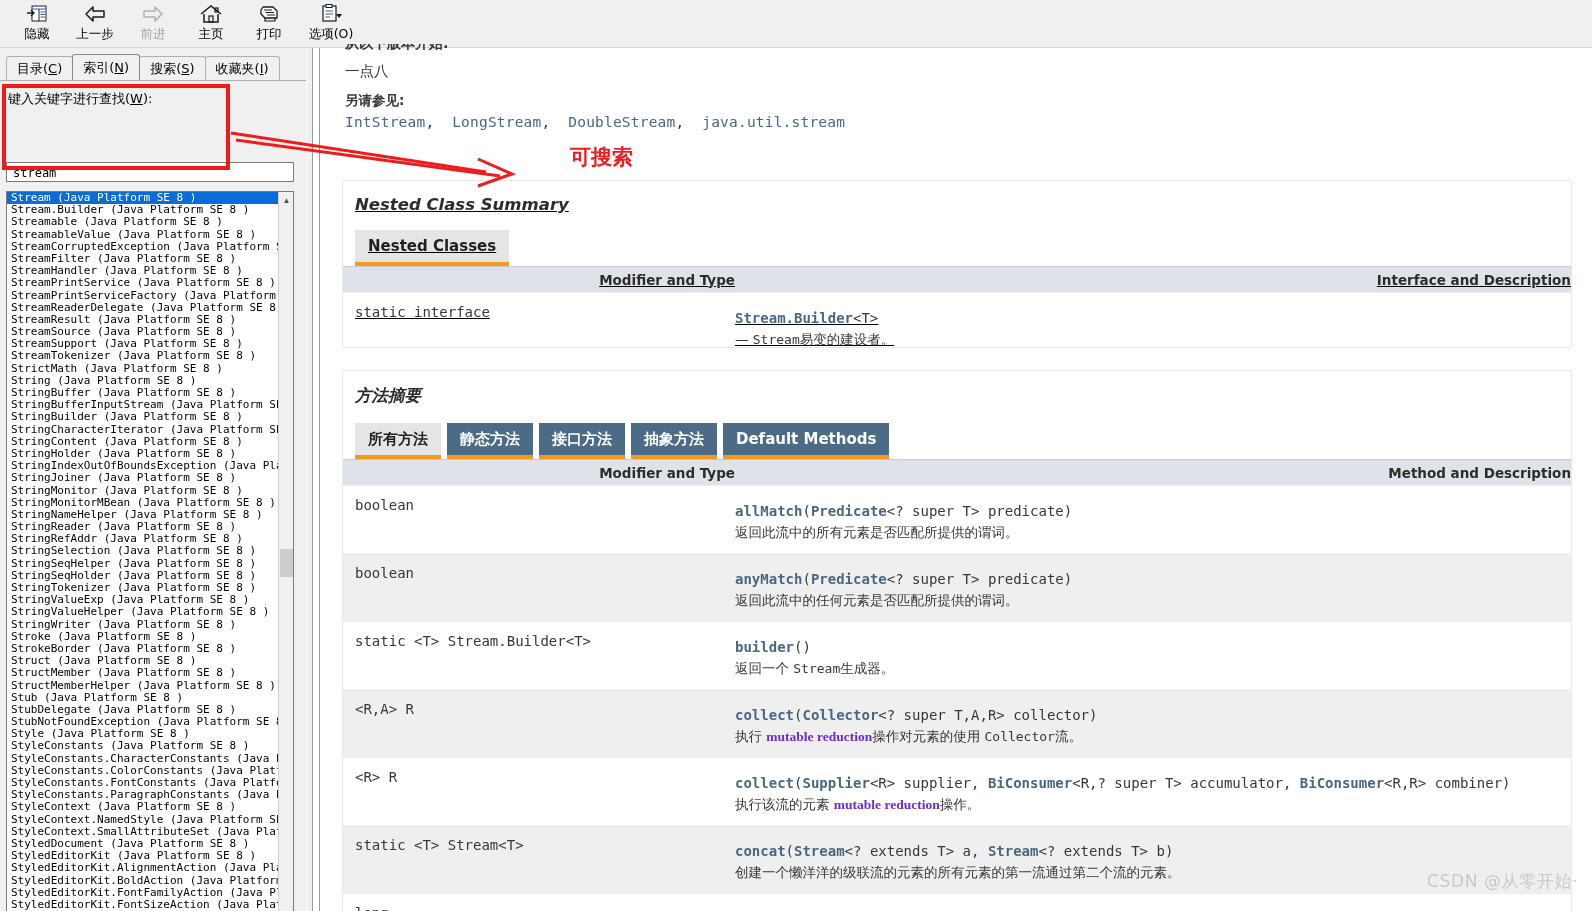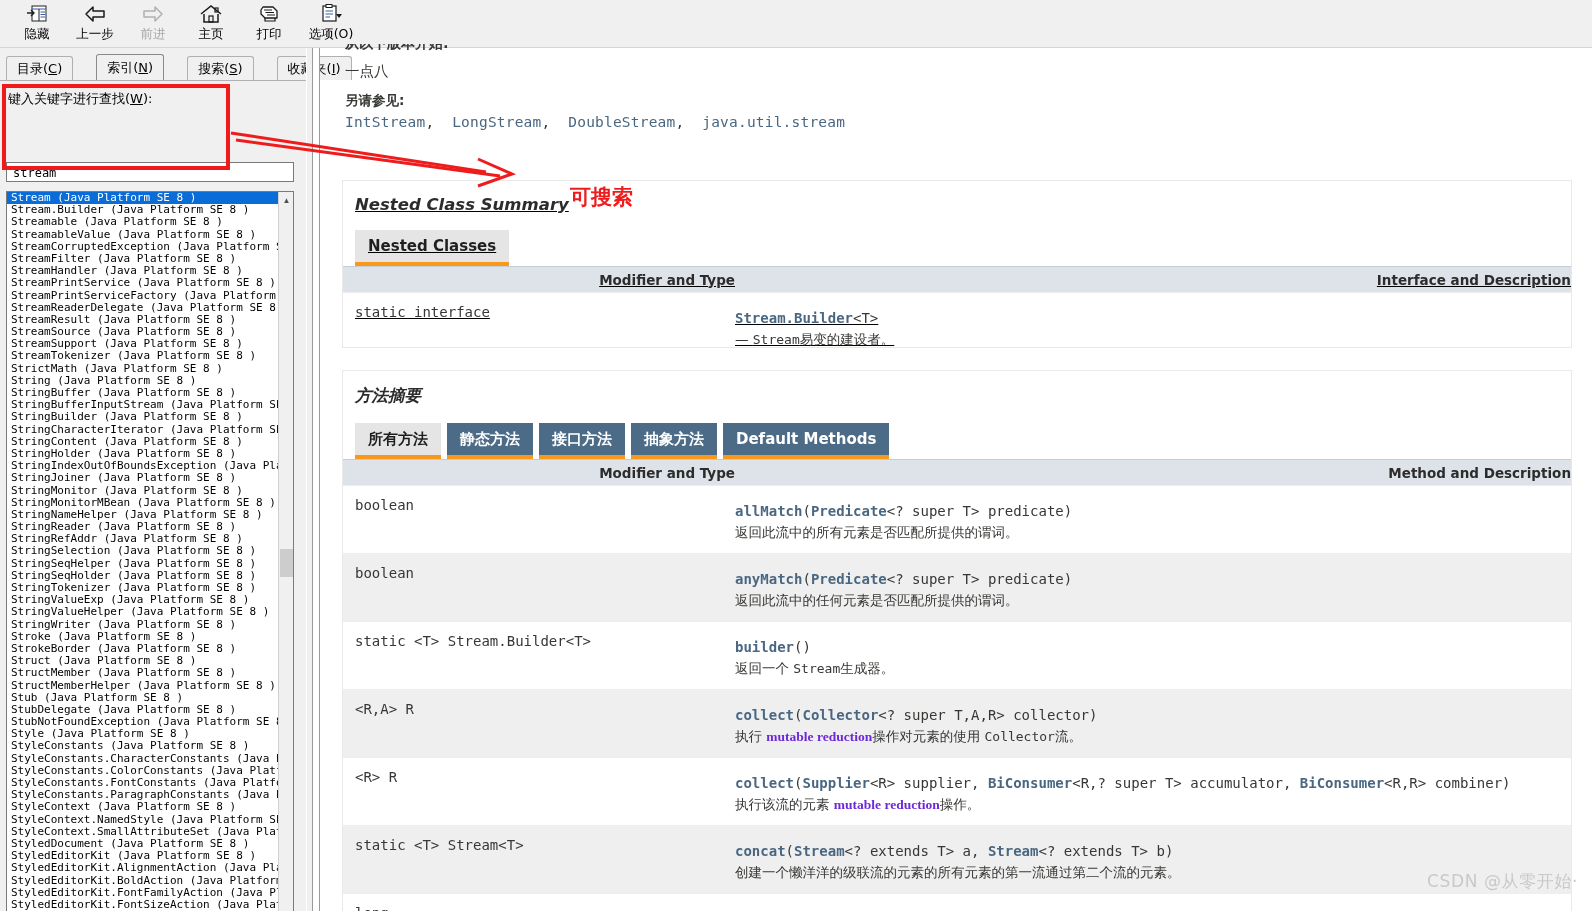--- a/index.html
+++ b/index.html
@@ -35,21 +35,21 @@
   .tb-btn.disabled .lb { color: #a9a9a9; }
   .tb-btn.wide { width: 66px; }
 
   
   #leftpanel {
     position: absolute; left: 0; top: 48px; width: 312px; height: 863px;
     background: #f0f0f0;
   }
   #tabstrip {
     position: absolute; left: 6px; top: 6px; height: 26px;
-    display: flex; align-items: flex-end; gap: 24px;
+    display: flex; align-items: flex-end;
   }
   .ptab {
     height: 24px; padding: 0 10px;
     display: flex; align-items: center;
     font-size: 13px; color: #000;
     font-family: "DejaVu Sans", sans-serif;
     background: #f0f0f0;
     border: 1px solid #b0b0b0; border-bottom: none;
     border-radius: 3px 3px 0 0;
     margin-right: -1px;
@@ -128,21 +128,20 @@
   #redbox {
     position: absolute; left: 2px; top: 84px; width: 228px; height: 86px;
     border: 4px solid #f01a1a; z-index: 30; pointer-events: none;
   }
   #redarrow { position: absolute; left: 0; top: 0; width: 1592px; height: 911px;
     z-index: 29; pointer-events: none; }
   #anno-text {
     position: absolute; left: 570px; top: 143px;
     font-size: 21px; color: #ee1c1c; font-weight: bold; z-index: 31;
     font-family: "DejaVu Sans", sans-serif;
-    margin-top: 40px;
   }
   .c-sincehdr {
     position: absolute; left: 345px; top: 44px; width: 300px; height: 12px;
     overflow: hidden;
   }
   .c-sincehdr span {
     display: block; margin-top: -9px;
     font-size: 14px; font-weight: bold; color: #353833;
     font-family: "DejaVu Sans", sans-serif;
   }

